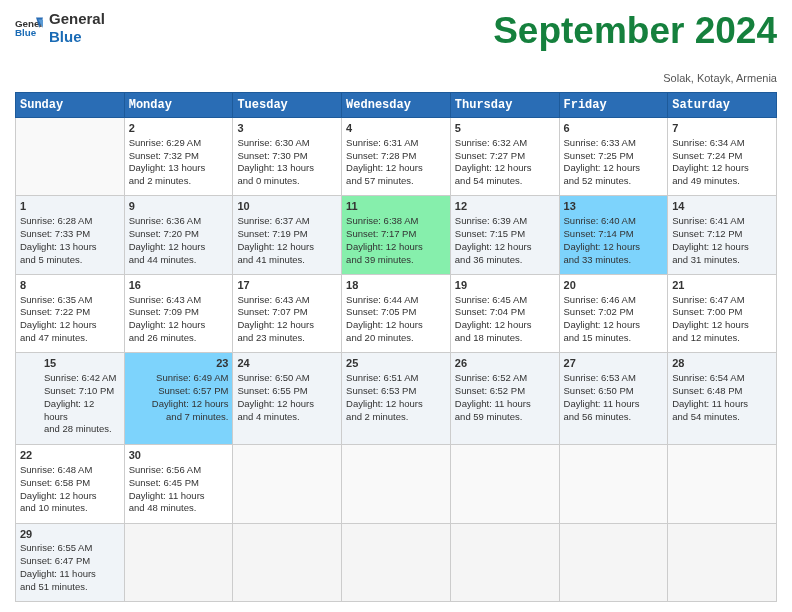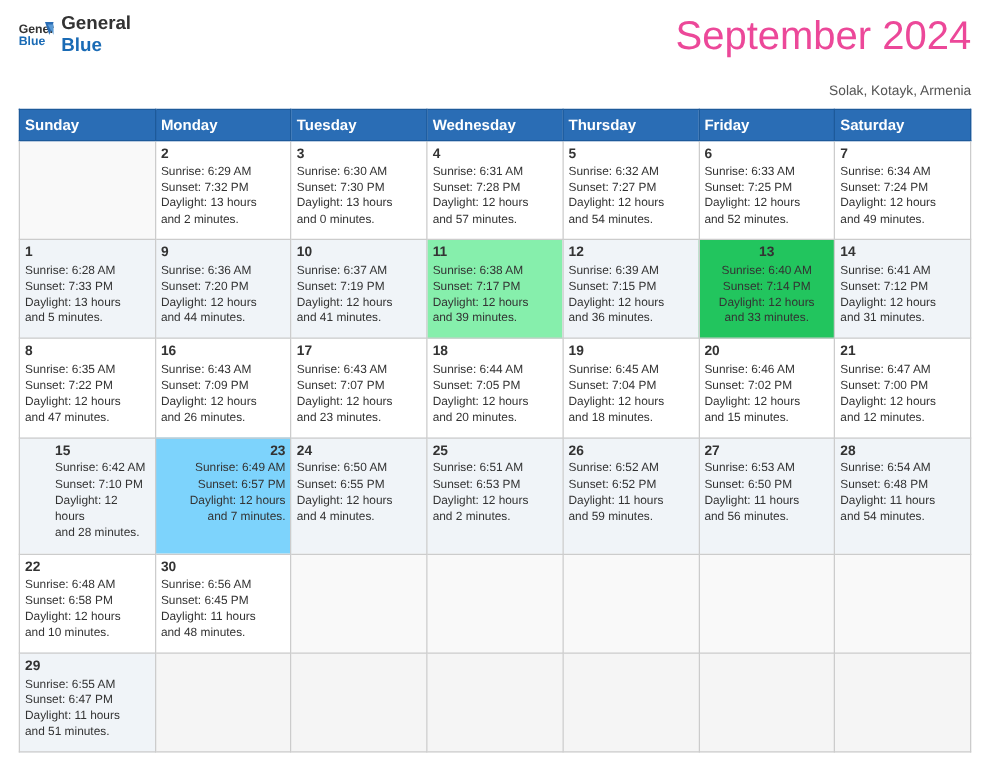--- a/index.html
+++ b/index.html
@@ -29,23 +29,23 @@
       gap: 4px;
     }
     .logo-icon {
       width: 28px;
       height: 28px;
     }
     .title-block {
       text-align: right;
     }
     .month-title {
-      font-size: 32px;
-      font-weight: normal;
-      color: #ec4899;
+      font-size: 37px;
+      font-weight: bold;
+      color: #15803d;
     }
     .subtitle {
       font-size: 11px;
       color: #555;
       margin-top: 20px;
     }
     .calendar {
       flex: 1;
       border: 1px solid #ccc;
       border-collapse: collapse;
@@ -53,20 +53,21 @@
       table-layout: fixed;
     }
     .calendar th {
       background: #2a6db5;
       color: #fff;
       font-size: 12px;
       font-weight: bold;
       padding: 5px 4px;
       text-align: left;
       border: 1px solid #1d5a9a;
+      font-family: Liberation Mono, monospace;
     }
     .calendar td {
       vertical-align: top;
       border: 1px solid #ccc;
       padding: 3px 4px;
       font-size: 9.5px;
       color: #333;
       line-height: 1.35;
       background: #fff;
     }
@@ -193,21 +194,21 @@
             <div>Daylight: 12 hours</div>
             <div>and 39 minutes.</div>
           </td>
           <td style="background: rgb(240, 244, 248);">
             <span class="day-num">12</span>
             <div>Sunrise: 6:39 AM</div>
             <div>Sunset: 7:15 PM</div>
             <div>Daylight: 12 hours</div>
             <div>and 36 minutes.</div>
           </td>
-          <td style="background: #22c55e; text-align: center;">
+          <td style="background: #7dd3fc;">
             <span class="day-num">13</span>
             <div>Sunrise: 6:40 AM</div>
             <div>Sunset: 7:14 PM</div>
             <div>Daylight: 12 hours</div>
             <div>and 33 minutes.</div>
           </td>
           <td style="background: rgb(240, 244, 248);">
             <span class="day-num">14</span>
             <div>Sunrise: 6:41 AM</div>
             <div>Sunset: 7:12 PM</div>

